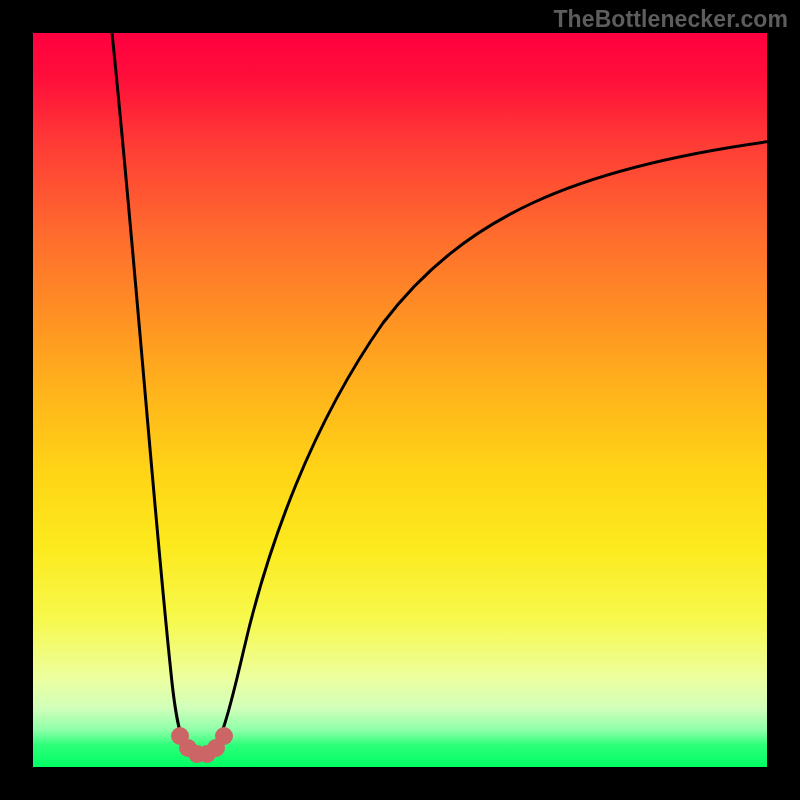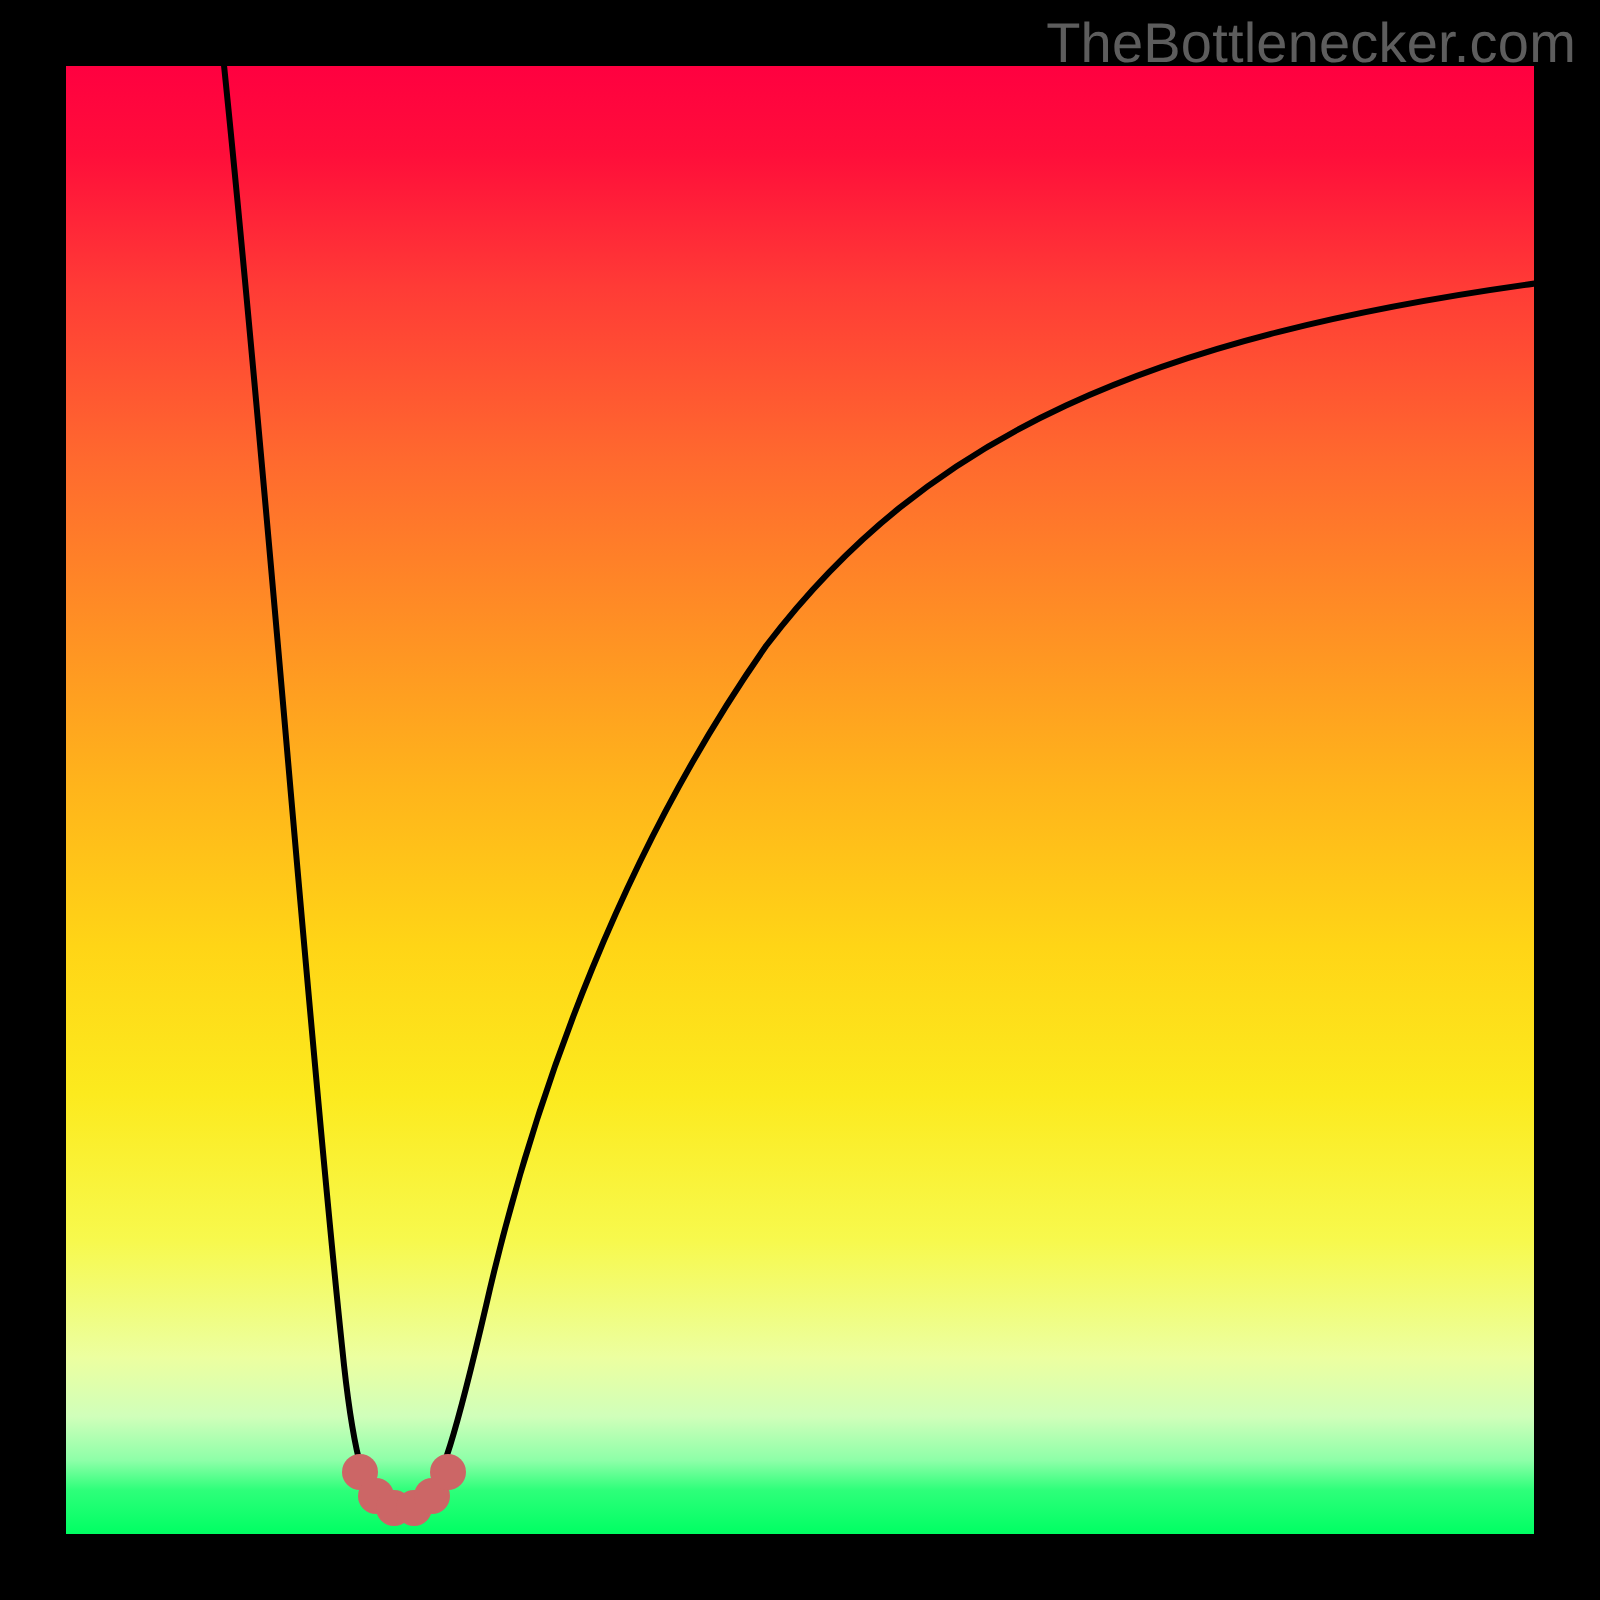--- a/index.html
+++ b/index.html
@@ -62,22 +62,22 @@
   .marker {
     position: absolute;
     background: #cc6666;
     border-radius: 50%;
   }
   .attribution {
     position: absolute;
     top: 6px;
     right: 12px;
     color: #5d5d5d;
-    font-size: 28px;
-    font-weight: 400;
+    font-size: 23px;
+    font-weight: 700;
     letter-spacing: 0.1px;
   }
 </style>
 </head>
 <body>
 
 <div class="frame">
   <div class="gradient-inner"></div>
 
   <svg class="curve" viewBox="0 0 734 734" preserveAspectRatio="none">

